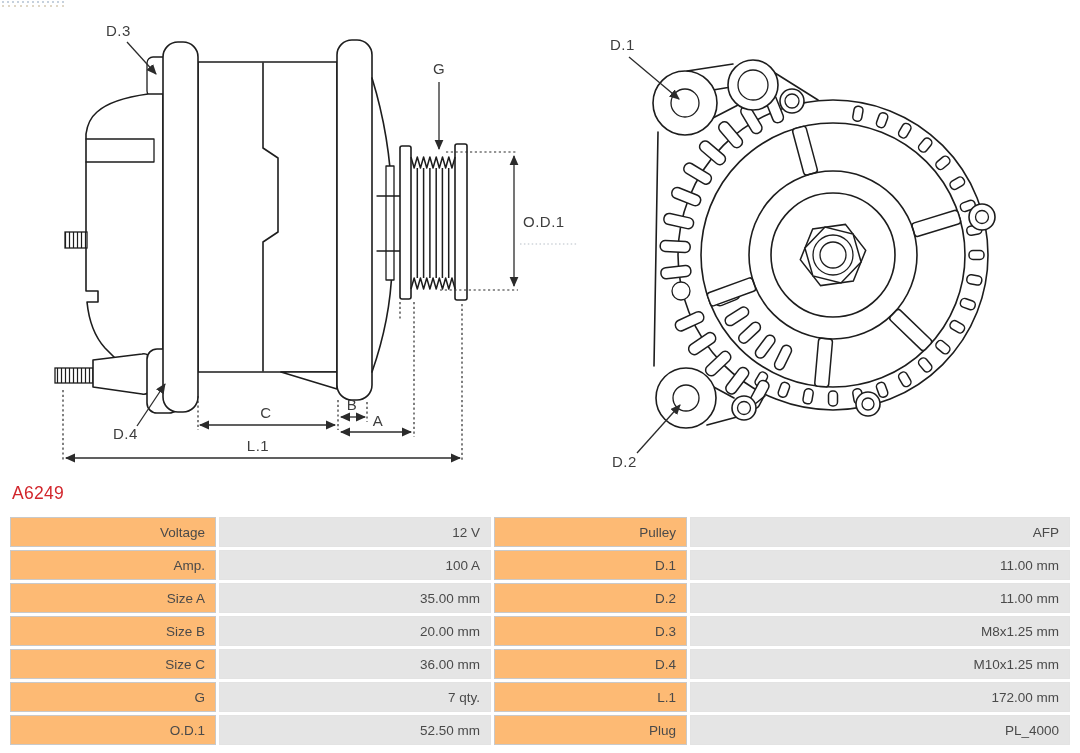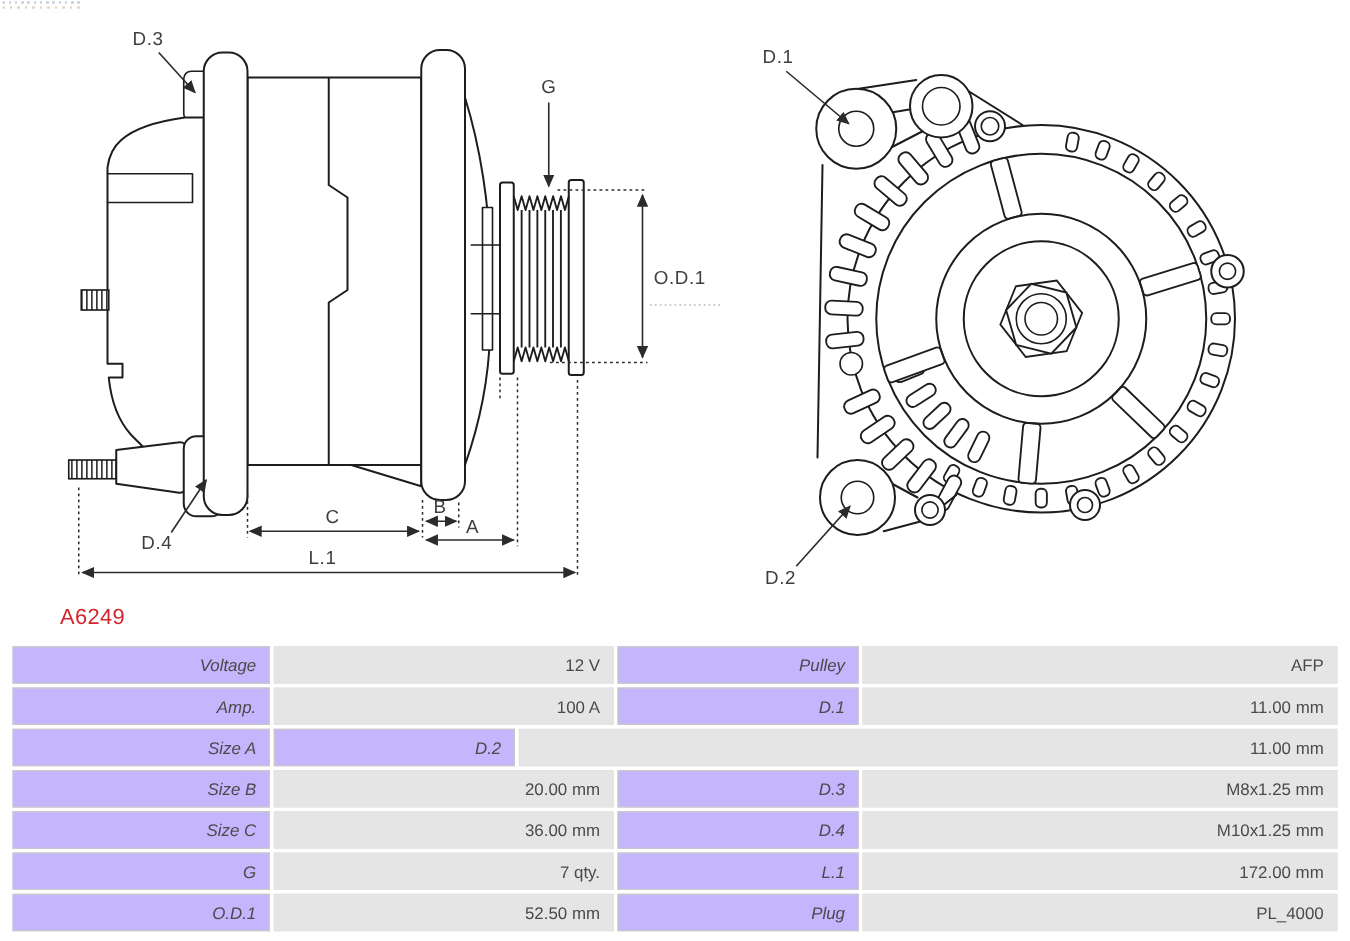--- a/index.html
+++ b/index.html
@@ -23,33 +23,33 @@
   .stud{ stroke:#1d1d1d; stroke-width:1.3; }
   .dim { stroke:#2b2b2b; stroke-width:1.3; fill:none; }
   .dot { stroke:#2b2b2b; stroke-width:1.2; stroke-dasharray:2.2 2.6; fill:none; }
   .faint{ stroke:#b7bfc7; stroke-width:1.1; stroke-dasharray:1.5 2.4; fill:none; }
   .lbl { fill:#3e3e3e; font-size:15px; letter-spacing:.5px; }
   #fv-gen rect, #fv-gen path { fill:#ffffff; stroke:#1d1d1d; stroke-width:1.5; }
   #sv-gen path, #sv-gen line { fill:none; stroke:#1d1d1d; stroke-width:1.5; stroke-linejoin:round; }
 
   .pn {
     position:absolute; left:12px; top:483px;
-    font-size:17.5px; color:#d2262c; letter-spacing:.3px;margin-left:36px;
+    font-size:17.5px; color:#d2262c; letter-spacing:.3px;
   }
   .spec-table {
     position:absolute; left:10px; top:517px; width:1060px;
     display:flex; flex-direction:column; gap:3px;
     font-size:13.5px; color:#4a4a4a;
   }
   .tr { display:flex; gap:3px; height:30px; }
   .tc {
     box-sizing:border-box; display:flex; align-items:center; justify-content:flex-end;
     padding:0 10px; border:1px solid; white-space:nowrap;
   }
-  .th { background:#c4b5fd; border-color:#c9c9c9;font-style:italic; }
+  .th { background:#fdba74; border-color:#c9c9c9; }
   .td { background:#e5e5e5; border-color:#e3e3e3; }
   .c1 { width:206px; } .c2 { width:272px; } .c3 { width:193px; } .c4 { flex:1; }
 </style>
 </head>
 <body>
 
 <div class="artifact"></div>
 
 <svg class="diagram" width="1080" height="483" viewBox="0 0 1080 483">
   <defs>
@@ -221,20 +221,21 @@
     <div class="tc td c4">AFP</div>
   </div>
   <div class="tr">
     <div class="tc th c1">Amp.</div>
     <div class="tc td c2">100 A</div>
     <div class="tc th c3">D.1</div>
     <div class="tc td c4">11.00 mm</div>
   </div>
   <div class="tr">
     <div class="tc th c1">Size A</div>
+    <div class="tc td c2">35.00 mm</div>
     <div class="tc th c3">D.2</div>
     <div class="tc td c4">11.00 mm</div>
   </div>
   <div class="tr">
     <div class="tc th c1">Size B</div>
     <div class="tc td c2">20.00 mm</div>
     <div class="tc th c3">D.3</div>
     <div class="tc td c4">M8x1.25 mm</div>
   </div>
   <div class="tr">

